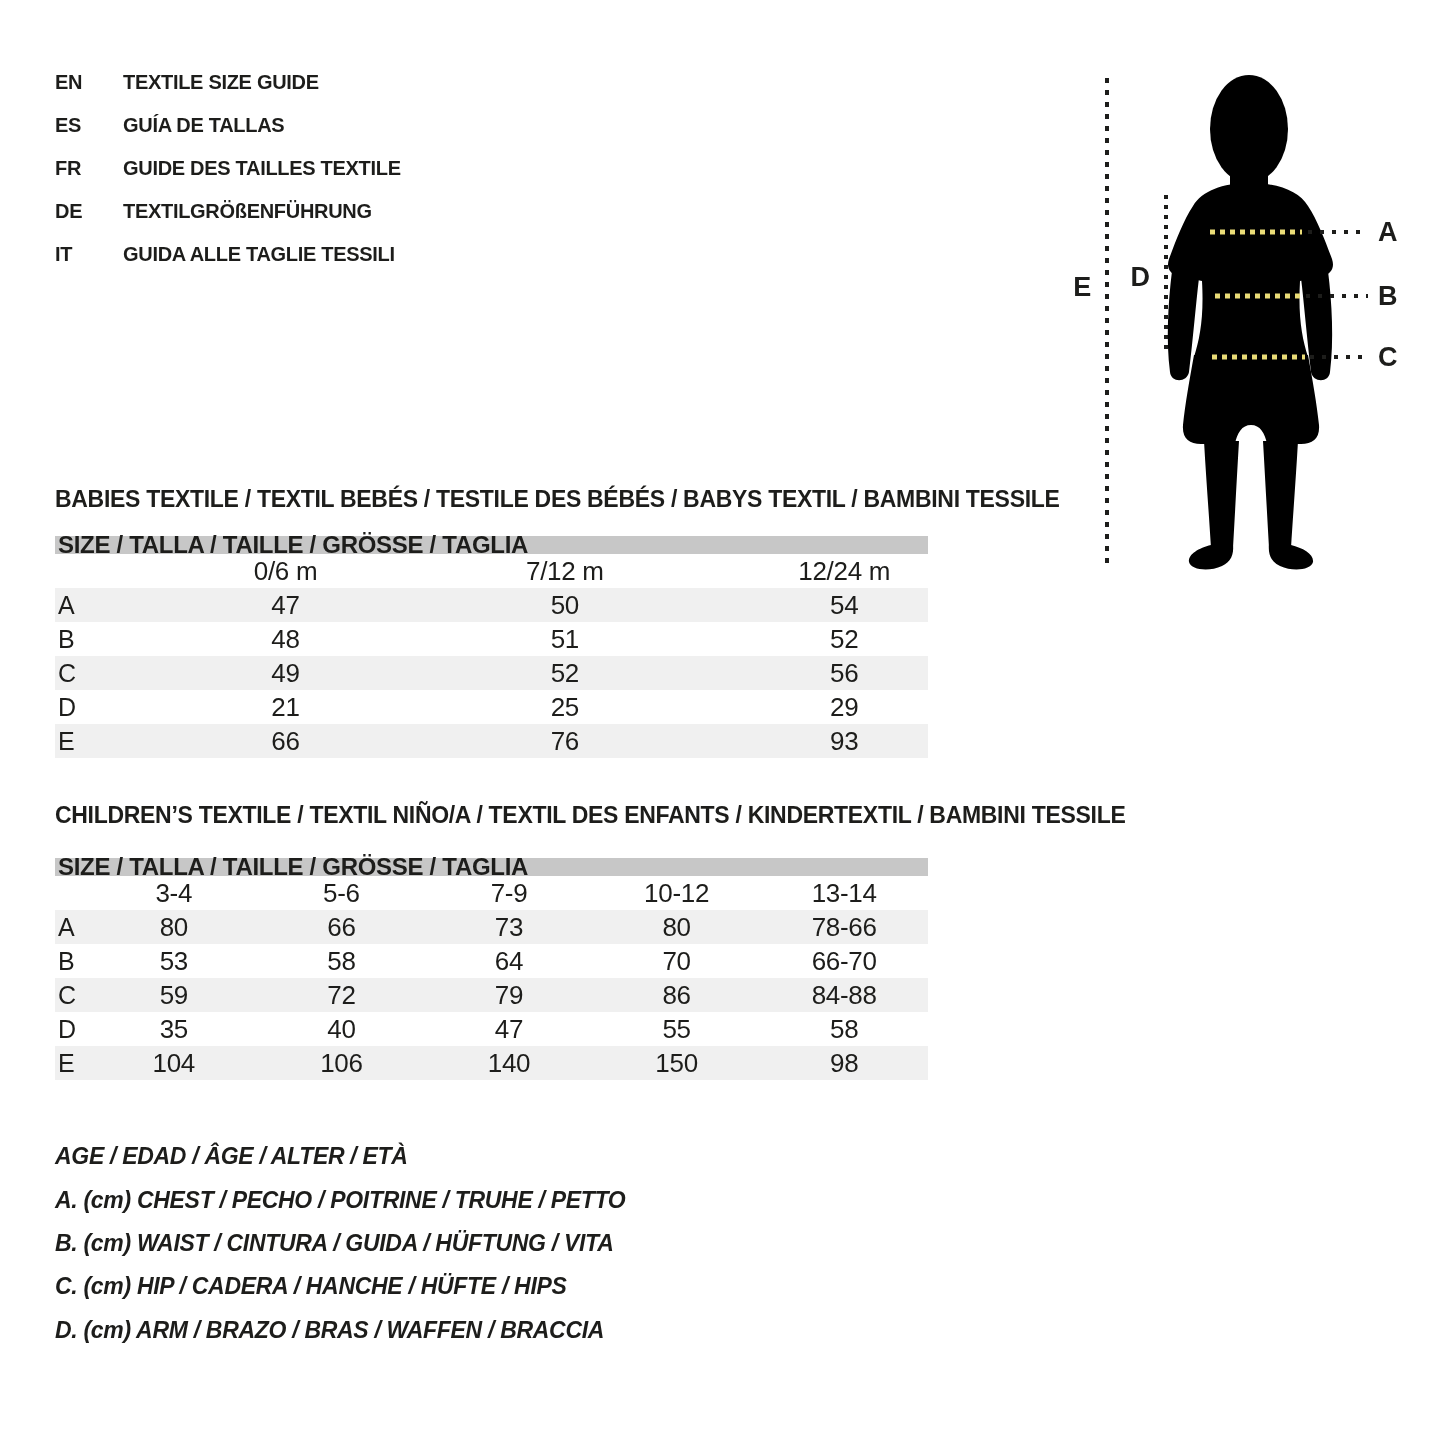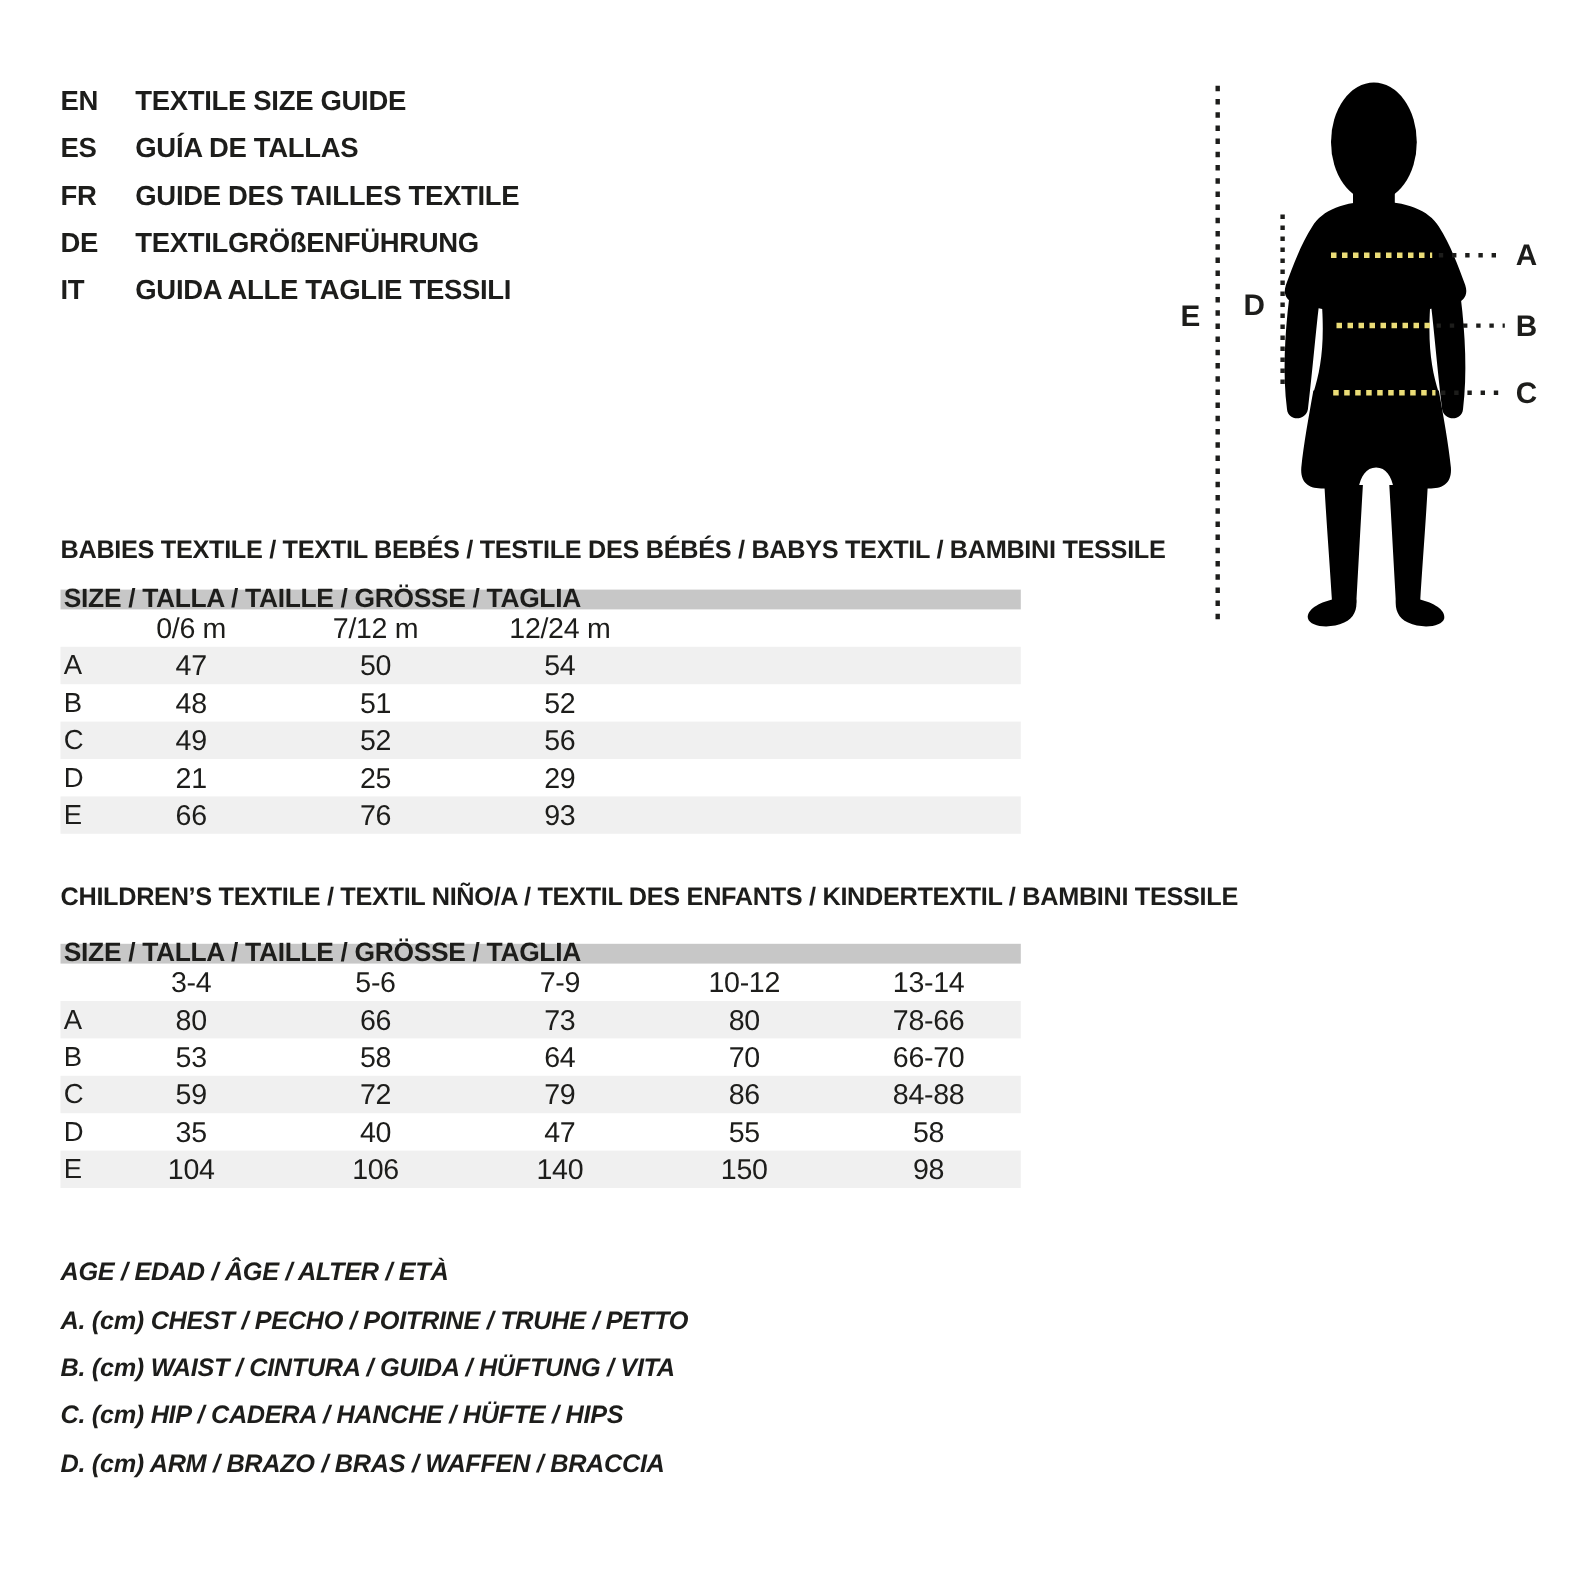--- a/index.html
+++ b/index.html
@@ -2,30 +2,30 @@
 <html><head>
 <meta charset="utf-8">
 <style>
   html,body{margin:0;padding:0;}
   body{
     width:1445px;height:1445px;position:relative;background:#ffffff;
     font-family:"Liberation Sans", sans-serif;color:#1d1d1b;
     overflow:hidden;letter-spacing:-0.3px;
   }
   .lang-block{position:absolute;left:55px;top:71px;}
-  .lang-row{display:flex;height:43px;align-items:center;font-size:25px;font-weight:700;}
+  .lang-row{display:flex;height:43px;align-items:flex-start;font-size:20px;font-weight:700;}
   .lang-code{width:68px;flex:0 0 68px;}
   .section-title{position:absolute;left:55px;font-size:23px;font-weight:700;white-space:nowrap;}
   #babies-title{top:486px;}
   #children-title{top:802px;}
   .size-table{position:absolute;left:55px;width:873px;}
   #babies-table{top:536px;}
   #children-table{top:858px;}
   .table-header{height:18px;background:#c7c7c7;display:flex;align-items:center;font-size:24px;font-weight:700;padding-left:3px;box-sizing:border-box;}
-  .trow{display:flex;height:34px;align-items:center;font-size:26px;font-weight:400;}
+  .trow{display:flex;height:34px;align-items:center;font-size:26px;font-weight:400;justify-content:space-between;}
   .trow.stripe{background:#f0f0f0;}
   .cell-letter{width:35px;flex:0 0 35px;padding-left:3px;box-sizing:border-box;font-size:25px;}
   .cell{width:167.6px;flex:0 0 167.6px;text-align:center;}
   .age-row .cell{font-weight:400;}
   .legend{position:absolute;left:55px;top:1135px;font-style:italic;}
   .legend-row{display:flex;align-items:center;height:43.4px;font-size:23px;font-weight:700;white-space:nowrap;}
   .figure-area{position:absolute;left:1060px;top:60px;width:385px;height:530px;}
   svg text{font-family:"Liberation Sans", sans-serif;font-weight:700;}
 </style>
 </head>

